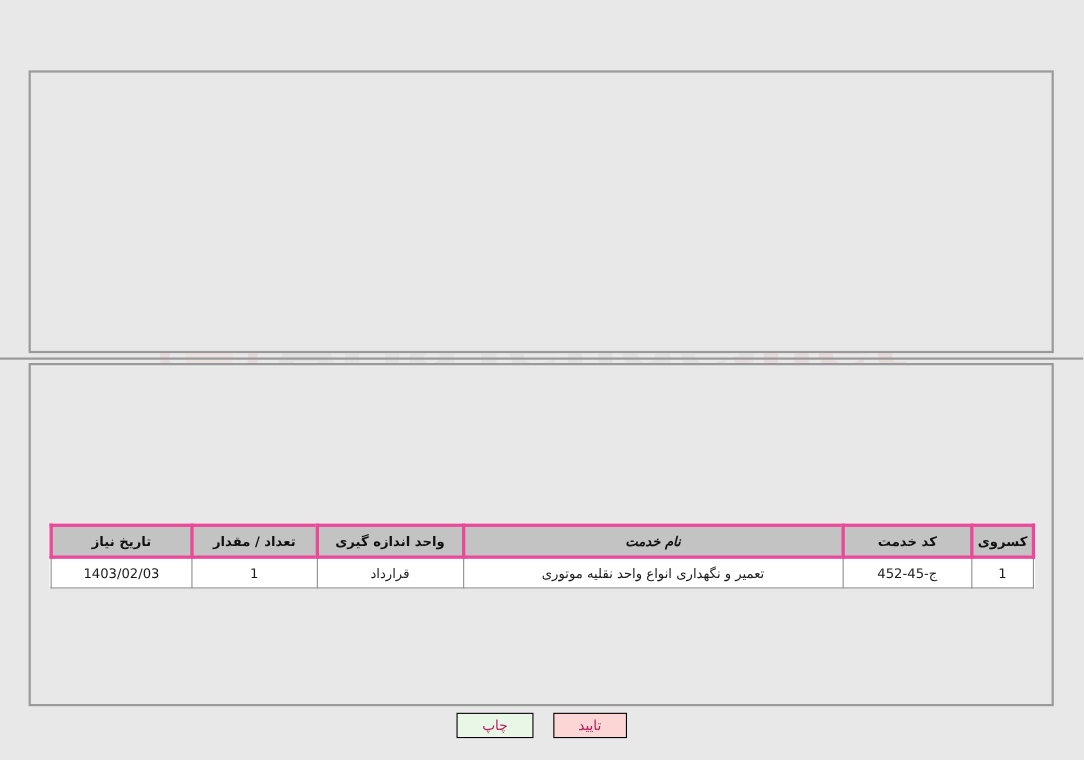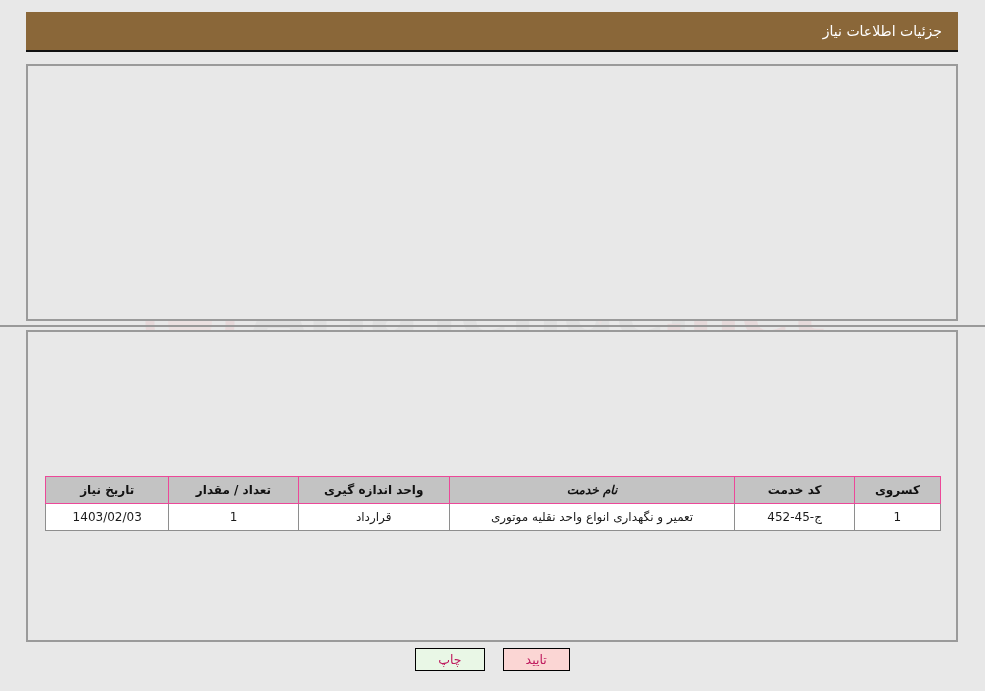--- a/index.html
+++ b/index.html
@@ -174,25 +174,25 @@
     left: 45px;
     top: 476px;
     width: 896px;
     border-collapse: collapse;
     font-size: 12px;
     z-index: 3;
     background: #fff;
   }
   #items-table th {
     background: #c3c3c3;
-    border: 1px solid #ec4899;
+    border: 3px solid #ec4899;
     font-weight: bold;
     color: #111;
     height: 26px;
-    padding: 0 20px;
+    padding: 0 4px;
     text-align: center;
     white-space: nowrap;
   }
   #items-table td {
     background: #fff;
     border: 1px solid #8e8e8e;
     height: 26px;
     padding: 0 4px;
     text-align: center;
     color: #1a1a1a;
@@ -235,23 +235,20 @@
       <text x="250" y="108">AriaTender</text>
     </g>
     <g fill="#e4b9bc" font-family="'DejaVu Sans', sans-serif" font-size="74" font-weight="bold" direction="ltr">
       <text x="660" y="108">.net</text>
     </g>
     <g fill="#efc9cc">
       <path d="M540 -10 L660 -10 L600 95 Z" opacity="0.75"></path>
     </g>
   </svg>
 
-  <div class="header-bar">
-    <span class="header-title">جزئیات اطلاعات نیاز</span>
-  </div>
 
   <div class="panel" id="panel-top"></div>
 
   <div class="row" style="top:80px; right:32px;">
     <span class="lbl" style="width:96px; display:inline-block;">شماره نیاز:</span>
     <span class="fld center ltr" style="width:208px; margin-right:6px;">1103003860000010</span>
   </div>
   <div class="row" style="top:80px; right:370px;">
     <span class="lbl">تاریخ و ساعت اعلان عمومی:</span>
     <span class="fld center ltr" style="width:180px; margin-right:6px;">1403/02/26 - 14:03</span>

